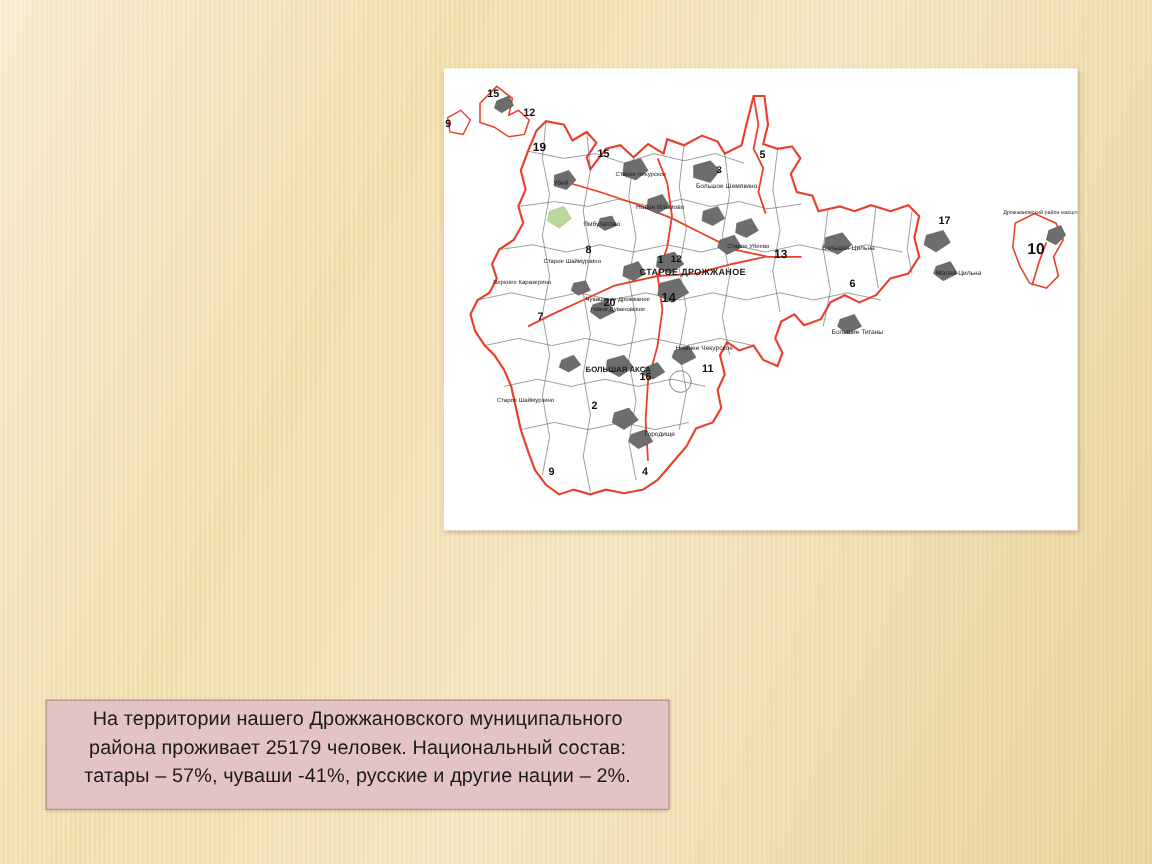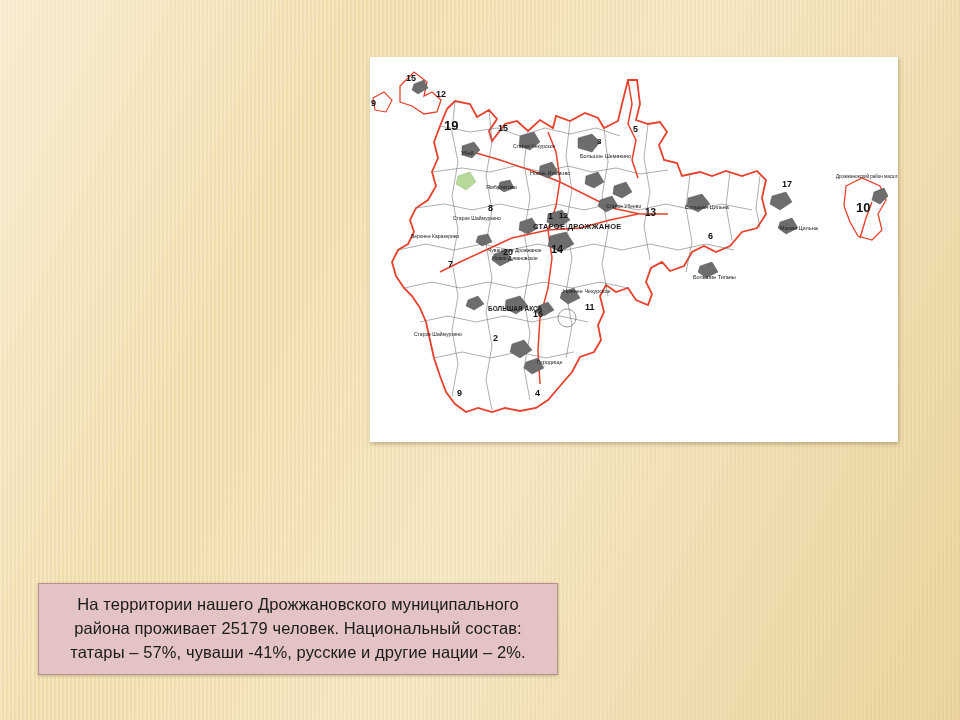--- a/index.html
+++ b/index.html
@@ -57,21 +57,20 @@
     position: absolute;
     left: 38px;
     top: 583px;
     width: 520px;
     height: 92px;
     background: #e3c3c3;
     border: 1px solid #b58f8f;
     box-shadow: 0 1px 3px rgba(90,70,40,0.3);
     z-index: 4;
     display: flex;
-    align-items: center;
     justify-content: center;
     padding: 4px 10px;
     box-sizing: border-box;
   }
   #caption-text {
     font-family: "Liberation Sans", sans-serif;
     font-size: 16.5px;
     line-height: 1.45;
     color: #1b1b1b;
     text-align: center;
@@ -203,21 +202,21 @@
       <div class="mnum" style="left:87px;top:331px;font-size:9px;">9</div>
       <div class="mnum" style="left:486px;top:143px;font-size:13px;">10</div>
       <div class="mnum" style="left:215px;top:245px;font-size:9px;">11</div>
       <div class="mnum" style="left:189px;top:154px;font-size:8px;">12</div>
       <div class="mnum" style="left:275px;top:150px;font-size:10px;">13</div>
       <div class="mnum" style="left:181px;top:186px;font-size:11px;">14</div>
       <div class="mnum" style="left:128px;top:66px;font-size:9px;">15</div>
       <div class="mnum" style="left:163px;top:252px;font-size:9px;text-align:right;">16</div>
       <div class="mnum" style="left:394px;top:122px;font-size:9px;margin-left:18px;">17</div>
       <div class="mnum" style="left:133px;top:190px;font-size:9px;">20</div>
-      <div class="mnum" style="left:74px;top:61px;font-size:13px;">19</div>
+      <div class="mnum" style="left:74px;top:61px;font-size:10px;">19</div>
 
       <div class="mnum" style="left:36px;top:16px;font-size:9px;">15</div>
       <div class="mnum" style="left:66px;top:32px;font-size:9px;">12</div>
       <div class="mnum" style="left:1px;top:41px;font-size:9px;">9</div>
 
       <div class="mlabel" style="left:163px;top:166px;font-size:7.5px;font-weight:bold;letter-spacing:0.3px;">СТАРОЕ ДРОЖЖАНОЕ</div>
       <div class="mlabel" style="left:315px;top:148px;font-size:5.5px;">Большая Цильна</div>
       <div class="mlabel" style="left:323px;top:218px;font-size:5.5px;">Большие Тиганы</div>
       <div class="mlabel" style="left:118px;top:249px;font-size:6.5px;font-weight:bold;">БОЛЬШАЯ АКСА</div>
       <div class="mlabel" style="left:410px;top:169px;font-size:5.5px;">Малая Цильна</div>

